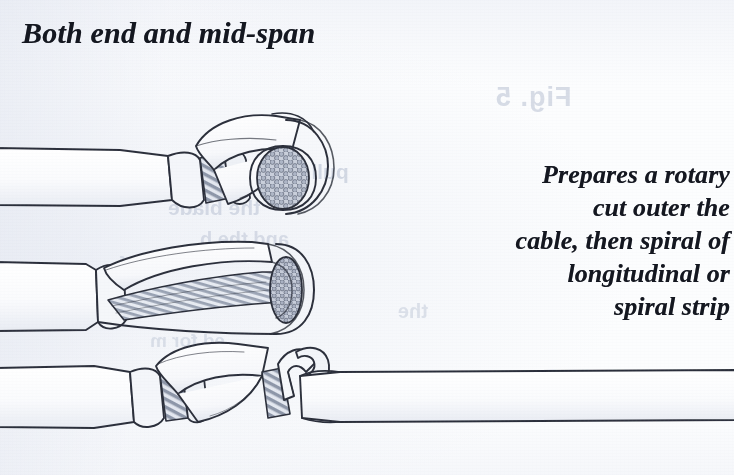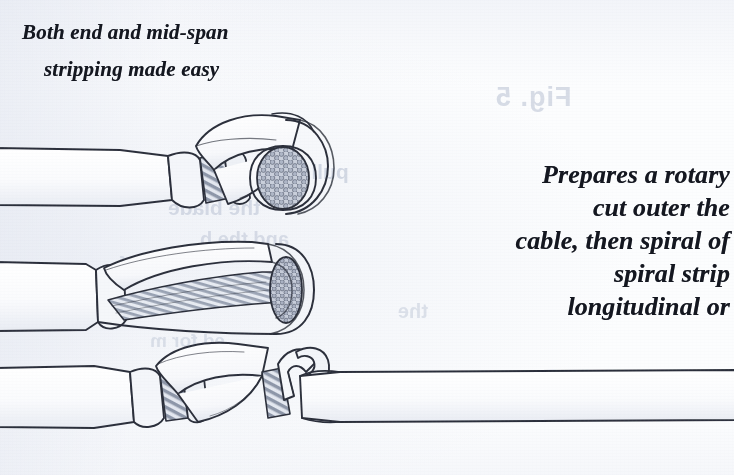--- a/index.html
+++ b/index.html
@@ -59,21 +59,21 @@
   
   .copy{
     position:absolute;
     color:#141720;
     font-weight:700;
     font-style:italic;
     white-space:nowrap;
     text-shadow:0 0 .6px rgba(20,23,32,.5);
   }
   #headline{ left:22px; top:14px; width:350px; }
-  #headline .hl-line{ display:block; font-size:21px; line-height:37px; letter-spacing:.2px;}
+  #headline .hl-line{ display:block; font-size:30px; line-height:37px; letter-spacing:.2px;}
   #headline .hl-line.l2{ padding-left:22px; }
 
   #promo{ left:386px; top:158px; width:344px; text-align:right; white-space:normal;}
   #promo .pl{ display:block; font-size:26px; line-height:33px; letter-spacing:.1px;}
 
   
   #art{ position:absolute; left:0; top:0; width:734px; height:475px; }
 </style>
 </head>
 <body>
@@ -208,24 +208,23 @@
         <path d="M300,376 C312,370 326,370 340,372" stroke-width="1.6"></path>
         <path d="M302,418 C314,422 328,423 340,422" stroke-width="1.6"></path>
       </g>
     </g>
   </svg>
 
   <div id="paper-grain"></div>
 
   <div class="copy" id="headline">
     <span class="hl-line l1">Both end and mid-span</span>
-    <span class="hl-line l2">stripping made easy</span>
   </div>
 
   <div class="copy" id="promo">
     <span class="pl">Prepares a rotary</span>
     <span class="pl">cut outer the</span>
     <span class="pl">cable, then spiral of</span>
+    <span class="pl">longitudinal or</span>
     <span class="pl">spiral strip</span>
-    <span class="pl">longitudinal or</span>
   </div>
 
 </div>
 
 </body></html>

